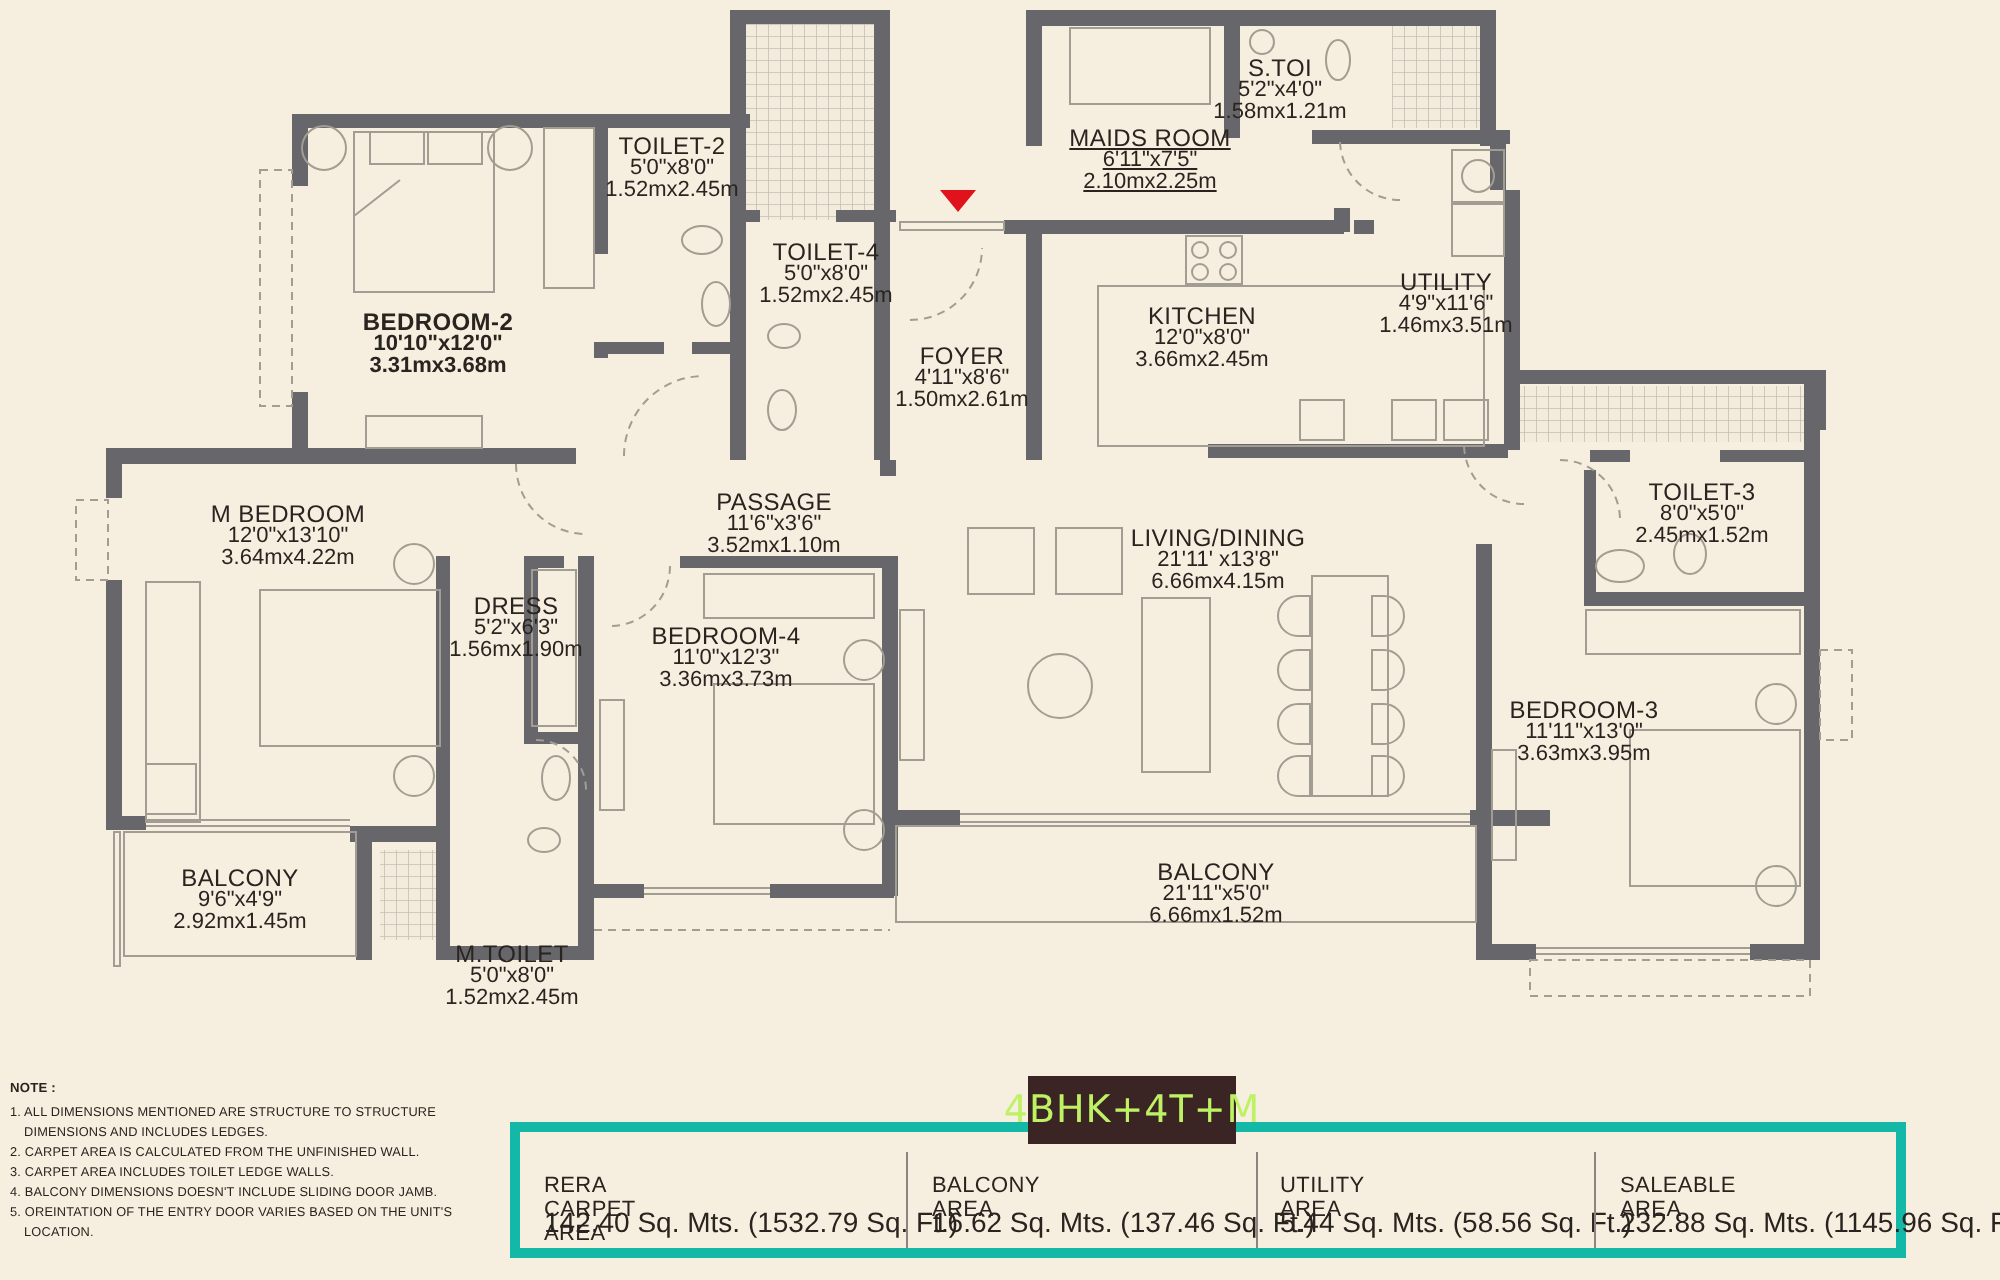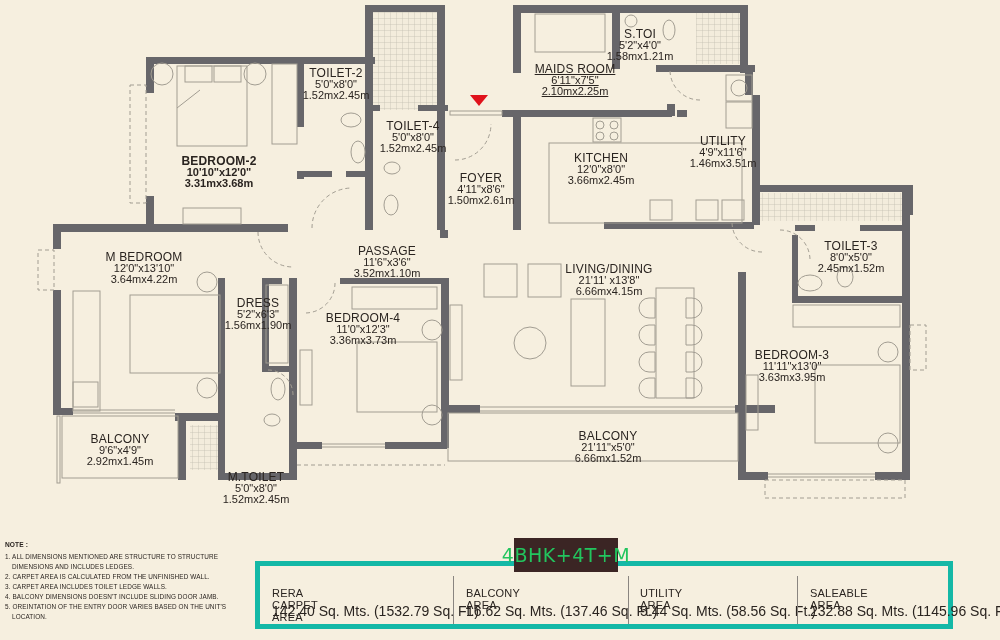--- a/index.html
+++ b/index.html
@@ -9,21 +9,21 @@
   .thin{fill:none;stroke:#a29d92;stroke-width:1;}
   .dash{fill:none;stroke:#a29d92;stroke-width:1;stroke-dasharray:4 3;}
   .tile{fill:url(#tiles);}
   .room-label{position:absolute;text-align:center;line-height:1.02;white-space:nowrap;transform:translateX(-50%);}
   .room-name{font-size:12px;letter-spacing:0.2px;display:block;}
   .room-dim{font-size:11px;display:block;}
   .notes{position:absolute;left:5px;top:540px;width:250px;font-size:6.4px;line-height:1.55;letter-spacing:0.1px;}
   .notes .title{font-weight:bold;font-size:6.6px;margin-bottom:2px;}
   .notes .item{padding-left:7px;text-indent:-7px;}
   .area-box{position:absolute;left:255px;top:561px;width:698px;height:68px;border:5px solid #14b8a6;box-sizing:border-box;}
-  .badge{position:absolute;left:514px;top:538px;width:104px;height:34px;background:#3b2524;color:#22c55e;font-size:19px;display:flex;align-items:center;justify-content:center;letter-spacing:0.5px;font-family:"DejaVu Sans",sans-serif;}
+  .badge{position:absolute;left:514px;top:538px;width:104px;height:34px;background:#3b2524;color:#bef264;font-size:19px;display:flex;align-items:center;justify-content:center;letter-spacing:0.5px;font-family:"DejaVu Sans",sans-serif;}
   .cell{position:absolute;top:0;height:66px;}
   .cell .label{position:absolute;top:21px;font-size:11px;text-transform:uppercase;letter-spacing:0.2px;}
   .cell .value{position:absolute;top:37px;font-size:14px;white-space:nowrap;}
   .divider{position:absolute;top:10px;width:1px;height:48px;background:#8a8580;}
 </style>
 </head>
 <body>
 
 <svg id="plan" viewBox="0 0 1000 520" xmlns="http://www.w3.org/2000/svg">
   <defs>

